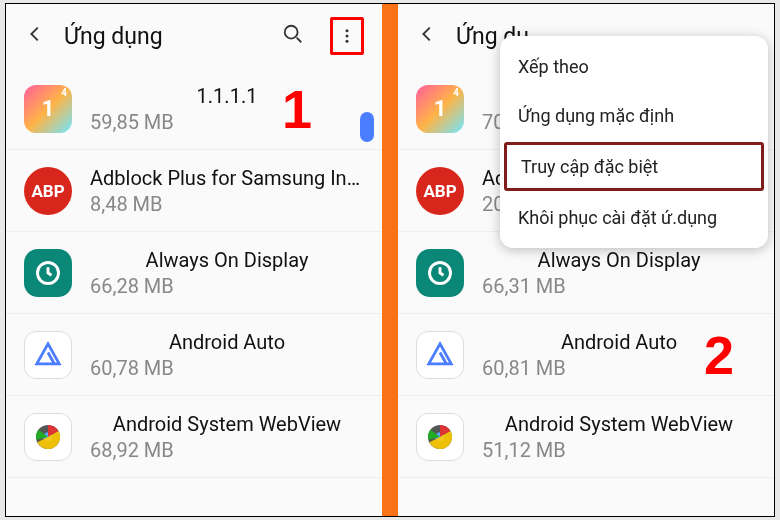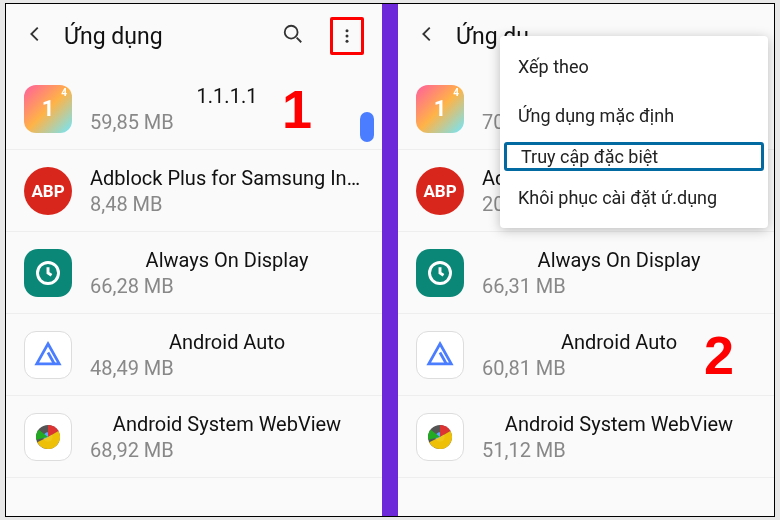--- a/index.html
+++ b/index.html
@@ -10,21 +10,21 @@
     font-family: -apple-system, BlinkMacSystemFont, "Segoe UI", Roboto, sans-serif;
     display: flex;
     align-items: center;
     justify-content: center;
   }
   .container {
     width: 770px;
     height: 514px;
     display: flex;
     gap: 16px;
-    background: #6d28d9;
+    background: #f97316;
     border: 1px solid #000;
   }
   .pane {
     flex: 1;
     background: #fafafa;
     position: relative;
     overflow: hidden;
   }
   .header {
     display: flex;
@@ -95,34 +95,34 @@
     font-size: 54px;
     font-weight: 700;
     font-family: Arial, sans-serif;
   }
   .menu-popup {
     position: absolute;
     top: 32px;
     right: 6px;
     width: 268px;
     background: #fff;
-    border-radius: 4px;
+    border-radius: 13px;
     box-shadow: 0 2px 12px rgba(0,0,0,0.25);
     padding: 6px 0;
   }
   .menu-item {
     padding: 14px 18px;
     font-size: 18px;
     color: #222;
   }
   .menu-item.hl {
-    border: 3px solid #0369a1;
+    border: 3px solid #7f1d1d;
     border-radius: 3px;
     margin: 2px 4px;
-    padding: 1px 14px;
+    padding: 11px 14px;
   }
   
   .ic-1111 { background: linear-gradient(135deg,#ff5e9d,#ffb347,#6ee7ff); color:#fff; font-weight:700; font-size:22px; position:relative; }
   .ic-1111::after { content:"4"; position:absolute; top:2px; right:5px; font-size:10px; }
   .ic-abp { background:#d9261c; color:#fff; font-weight:700; font-size:17px; border-radius:50%; }
   .ic-aod { background:#0b8778; border-radius:14px; display:flex; align-items:center; justify-content:center; }
   .ic-aod svg { width:28px; height:28px; }
   .ic-aauto { background:#fff; border:1px solid #ddd; border-radius:12px; }
   .ic-aauto svg { width:30px; height:30px; }
   .ic-webview { background:#fff; border:1px solid #ddd; border-radius:12px; }
@@ -189,21 +189,21 @@
       </div>
       <div class="app-row">
         <div class="app-icon ic-aauto">
           <svg viewBox="0 0 24 24">
               <path d="M12 3l9 16H3z" fill="none" stroke="#4a7dff" stroke-width="2.2"></path>
               <path d="M12 10l5 9" stroke="#4a7dff" stroke-width="2.2"></path>
             </svg>
         </div>
         <div class="app-text">
           <div class="app-name">Android Auto</div>
-          <div class="app-size">48,49 MB</div>
+          <div class="app-size">60,78 MB</div>
         </div>
       </div>
       <div class="app-row">
         <div class="app-icon ic-webview">
           <svg viewBox="0 0 24 24">
               <circle cx="12" cy="12" r="9" fill="#555"></circle>
               <circle cx="12" cy="12" r="3.5" fill="#5aa9ff"></circle>
               <path d="M12 3a9 9 0 0 1 7.8 4.5L12 12z" fill="#d33"></path>
               <path d="M3.2 14A9 9 0 0 1 5 6.5L12 12z" fill="#2a2"></path>
               <path d="M12 21a9 9 0 0 1-8-5l8-4 7.8-4.5A9 9 0 0 1 12 21z" fill="#fc0" opacity="0.9"></path>

